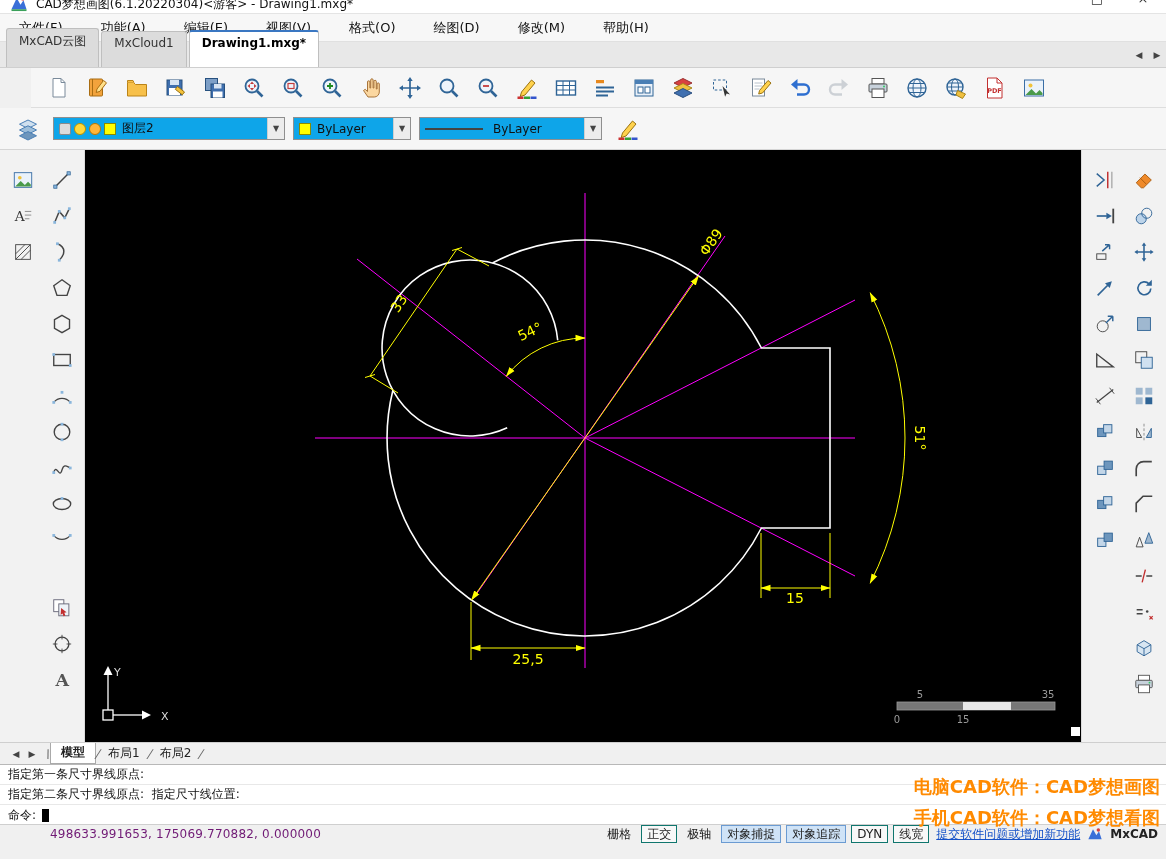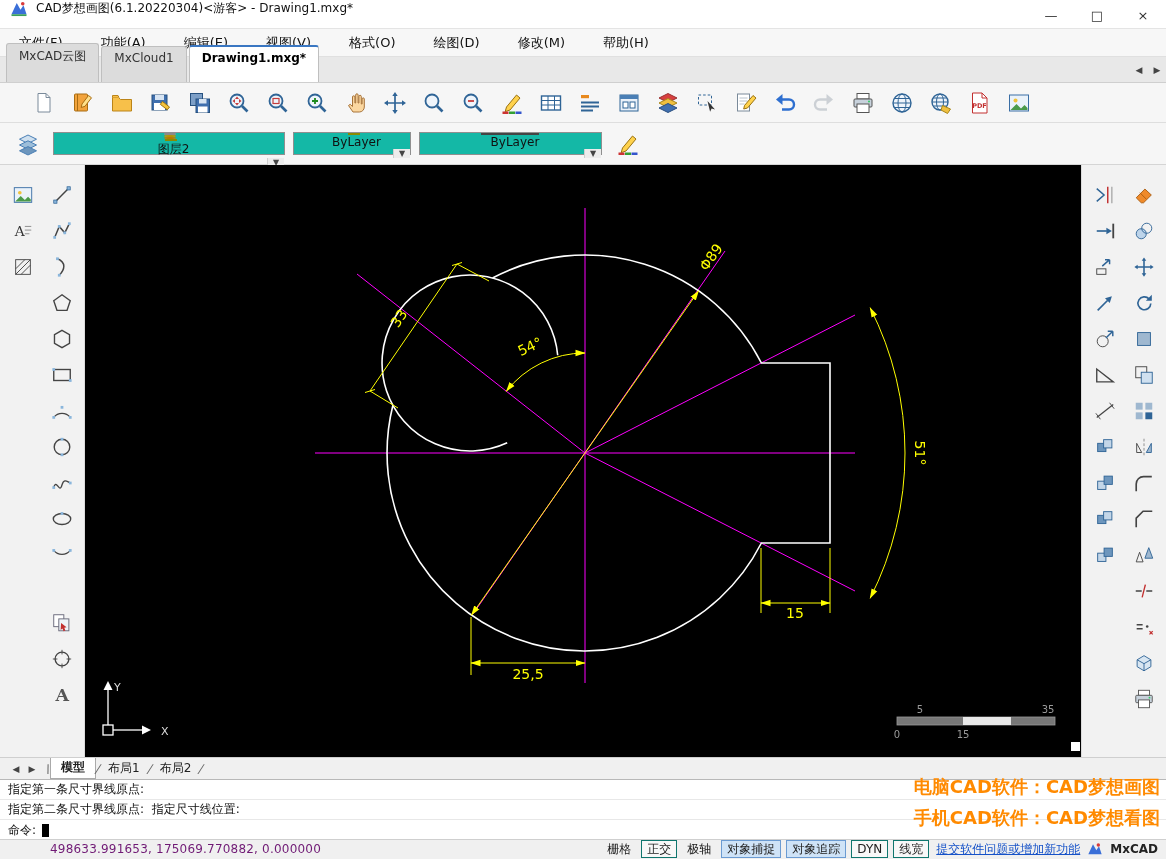--- a/index.html
+++ b/index.html
@@ -1,40 +1,40 @@
 <!DOCTYPE html>
 <html><head>
 <meta charset="utf-8">
 <style>
   * { box-sizing: border-box; margin: 0; padding: 0; }
   html,body { width:1166px; height:859px; overflow:hidden; }
   body { font-family:"DejaVu Sans","Liberation Sans",sans-serif; font-size:12px; background:#f0f0f0; color:#222; user-select:none; }
 
-  .titlebar { height:29px; background:#ffffff; display:flex; align-items:flex-start; padding-left:10px; border-bottom:1px solid #e4e4e4; }
+  .titlebar { height:14px; background:#ffffff; display:flex; align-items:flex-end; padding-left:10px; border-bottom:1px solid #e4e4e4; }
   .appicon { width:18px; height:18px; margin-right:8px; display:flex; align-items:center; }
   .title { font-size:12px; color:#111; }
   .win-spacer { flex:1; }
   .wctrl { width:46px; height:30px; display:flex; align-items:center; justify-content:center; font-size:13px; color:#333; }
 
   .menubar { height:28px; background:#f7f7f7; display:flex; align-items:center; padding-left:8px; border-bottom:1px solid #e0e0e0;gap:16px; }
   .menu-item { padding:4px 11px; font-size:13px; color:#111; }
 
   .tabbar { height:26px; background:#e8e8e8; display:flex; align-items:flex-end; border-bottom:1px solid #cfcfcf; padding-left:6px; }
   .doc-tabs-wrap { display:flex; align-items:flex-end; }
   .doc-tab { padding:4px 12px 17px; font-size:12px; background:#dcdcdc; border:1px solid #bfbfbf; border-bottom:none; margin-right:2px; border-radius:3px 3px 0 0; color:#333; white-space:nowrap; }
   .doc-tab.active { background:#ffffff; font-weight:bold; color:#000; border-top:2px solid #3a77c2; }
   .tab-nav { margin-left:auto; }
   .tab-nav, .tab-nav2 { width:18px; height:20px; display:flex; align-items:center; justify-content:center; font-size:9px; color:#444; margin-bottom:2px; }
 
-  .toolbar { height:40px; background:#f6f6f6; display:flex; align-items:center; padding-left:26px; gap:4px; border-bottom:1px solid #dedede; }
+  .toolbar { height:40px; background:#f6f6f6; display:flex; align-items:center; padding-left:10px; gap:4px; border-bottom:1px solid #dedede;margin-left:31px; }
   .tbtn { width:35px; height:33px; display:flex; align-items:center; justify-content:center; border-radius:3px; }
   .tbtn.disabled { opacity:.45; }
 
   .layerbar { height:42px; background:#f6f6f6; display:flex; align-items:center; padding-left:10px; gap:8px; border-bottom:1px solid #d5d5d5; }
-  .combo { height:23px; background:#14b8a6; border:1px solid #8f8f8f; display:flex; align-items:center; padding-left:5px; font-size:12px; color:#111;flex-direction:column; }
+  .combo { height:23px; background:#0ea5e9; border:1px solid #8f8f8f; display:flex; align-items:center; padding-left:5px; font-size:12px; color:#111; }
   .combo .combo-arrow { margin-left:auto; width:17px; height:21px; background:#ececec; border-left:1px solid #cfcfcf; display:flex; align-items:center; justify-content:center; font-size:8px; color:#444; }
   .combo .combo-text { margin-left:4px; white-space:nowrap; }
   .layer-combo { width:232px; }
   .color-combo { width:118px; }
   .linetype-combo { width:183px; }
   .mini { width:12px; height:12px; display:inline-block; margin-right:3px; border-radius:50%; }
   .mini.bulb { background:#ffd83a; border:1px solid #b89000; }
   .mini.sun  { background:#ffb53a; border:1px solid #b87700; }
   .mini.lock { background:#dcdcdc; border:1px solid #8a8a8a; border-radius:2px; }
   .chip { width:12px; height:12px; display:inline-block; background:#ffff00; border:1px solid #8a8a00; margin-right:2px; }

